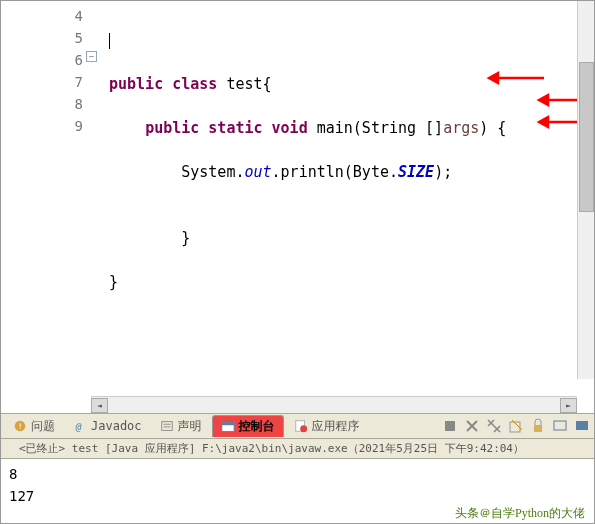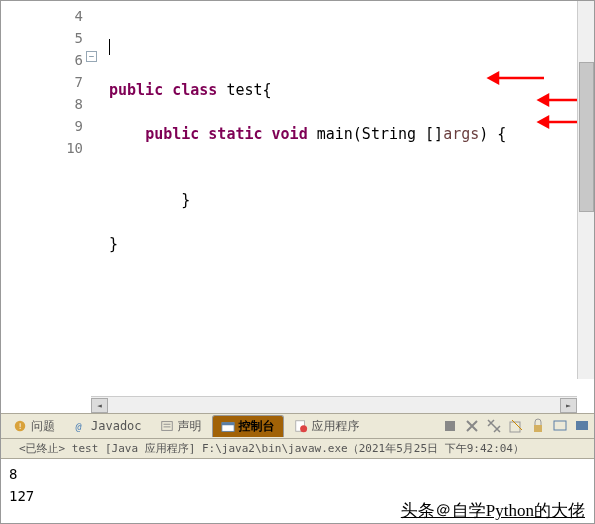--- a/index.html
+++ b/index.html
@@ -1,59 +1,59 @@
 <!DOCTYPE html>
 <html><head>
   <meta charset="utf-8">
   <style>
     * { margin: 0; padding: 0; box-sizing: border-box; }
     body { font-family: "Microsoft YaHei", Consolas, monospace; font-size: 13px; background: #fff; width: 595px; height: 524px; overflow: hidden; border: 1px solid #999; }
     .editor-area { height: 395px; display: flex; background: #fff; }
     .gutter { width: 90px; background: #fff; text-align: right; padding-right: 8px; padding-top: 4px; color: #787878; font-family: Consolas, monospace; font-size: 14px; line-height: 22px; user-select: none; }
     .gutter-line { position: relative; }
     .gutter-fold { position: absolute; right: -14px; top: 2px; width: 11px; height: 11px; border: 1px solid #96a7b5; background: #fff; font-size: 9px; line-height: 9px; text-align: center; color: #6a8296; cursor: pointer; }
-    .code-area { flex: 1; padding-top: 12px; padding-left: 18px; font-family: Consolas, monospace; font-size: 15px; line-height: 22px; white-space: pre; position: relative; overflow: auto; }
+    .code-area { flex: 1; padding-top: 6px; padding-left: 18px; font-family: Consolas, monospace; font-size: 15px; line-height: 22px; white-space: pre; position: relative; overflow: auto; }
     .kw { color: #7f0055; font-weight: bold; }
     .st { color: #0000c0; font-style: italic; }
     .fld { color: #0000c0; font-weight: bold; font-style: italic; }
     .cursor { border-left: 1px solid #000; display: inline-block; height: 16px; vertical-align: middle; }
     .scrollbar-h { height: 17px; background: #f0f0f0; border-top: 1px solid #ccc; display: flex; align-items: center; margin-left: 90px; margin-right: 17px; }
     .scroll-arrow { width: 17px; height: 15px; background: #dcdcdc; border: 1px solid #aaa; display: flex; align-items: center; justify-content: center; font-size: 8px; color: #555; }
     .scroll-track { flex: 1; height: 15px; background: #efefef; }
     .scrollbar-v { position: absolute; right: 0; top: 0; width: 17px; height: 378px; background: #f0f0f0; border-left: 1px solid #ccc; }
     .scroll-thumb-v { width: 15px; height: 150px; background: #c8c8c8; margin: 17px 1px 0 1px; border: 1px solid #aaa; }
     .tabs-bar { height: 26px; background: #ece9d8; border-top: 1px solid #aca899; border-bottom: 1px solid #aca899; display: flex; align-items: center; padding: 0 4px; font-size: 12px; }
     .tab-item { display: flex; align-items: center; padding: 2px 8px; margin-right: 2px; cursor: pointer; color: #555; gap: 4px; }
-    .tab-item.active { background: #a16207; border: 1px solid #999; border-bottom: none; border-radius: 3px 3px 0 0; color: #000; font-weight: bold; }
+    .tab-item.active { background: #ef4444; border: 1px solid #999; border-bottom: none; border-radius: 3px 3px 0 0; color: #000; font-weight: bold; }
     .tab-icon { width: 14px; height: 14px; display: inline-block; }
     .toolbar-icons { margin-left: auto; display: flex; gap: 6px; }
     .tb-icon { width: 16px; height: 16px; cursor: pointer; display: flex; align-items: center; justify-content: center; font-size: 12px; }
     .console-header { height: 20px; background: #ece9d8; border-bottom: 1px solid #aca899; padding: 2px 18px; font-size: 11px; color: #555; }
     .console-output { background: #fff; padding: 4px 8px; font-family: Consolas, monospace; font-size: 14px; line-height: 22px; height: 75px; }
-    .watermark { position: absolute; bottom: 2px; right: 10px; font-size: 17px; color: #000000; font-family: "Microsoft YaHei"; text-decoration: underline; }
+    .watermark { position: absolute; bottom: 2px; right: 10px; font-size: 12px; color: #4d7c0f; font-family: "Microsoft YaHei"; }
     .arrow-annotation { position: absolute; pointer-events: none; }
     .red-arrow { stroke: #ff0000; fill: #ff0000; }
   </style>
 </head>
 <body>
 
 <div class="editor-area">
   <div class="gutter">
     <div class="gutter-line">4</div>
     <div class="gutter-line">5</div>
     <div class="gutter-line"><span>6</span><span class="gutter-fold">−</span></div>
     <div class="gutter-line">7</div>
     <div class="gutter-line">8</div>
     <div class="gutter-line">9</div>
-    <div class="gutter-line">10</div>
   </div>
   <div class="code-area">
 <div><span class="cursor"></span></div>
 <div><span class="kw">public</span> <span class="kw">class</span><span> test{</span></div>
 <div>    <span class="kw">public</span> <span class="kw">static</span> <span class="kw">void</span><span> main(String []</span><span style="color:#6a3e3e">args</span><span>) {</span></div>
+<div>        <span>System.</span><span class="st">out</span><span>.println(Byte.</span><span class="fld">SIZE</span><span>);</span></div>
 <div></div>
 <div>        <span>}</span></div>
 <div><span>}</span></div>
 
     <svg class="arrow-annotation" style="left:383px;top:67px" width="80" height="20">
         <path class="red-arrow" d="M70 10 L15 10 M15 10 L24 5 L24 15 Z" stroke-width="2.5"></path>
       </svg>
     <svg class="arrow-annotation" style="left:438px;top:89px" width="60" height="20">
         <path class="red-arrow" d="M55 10 L10 10 M10 10 L19 5 L19 15 Z" stroke-width="2.5"></path>
       </svg>

